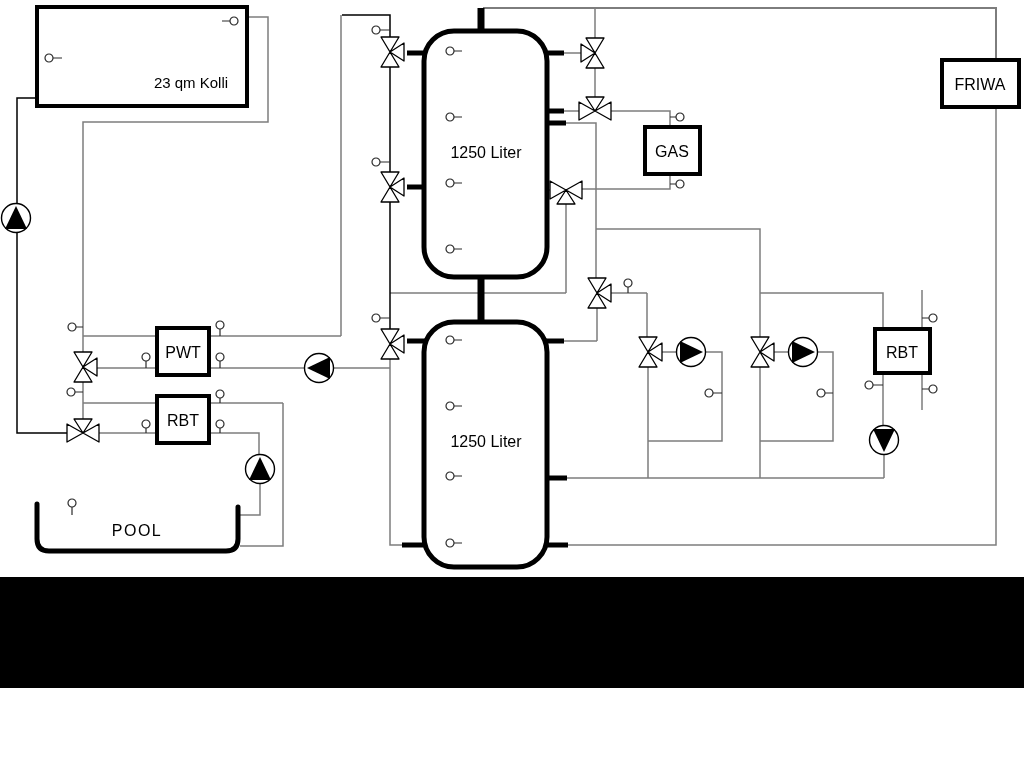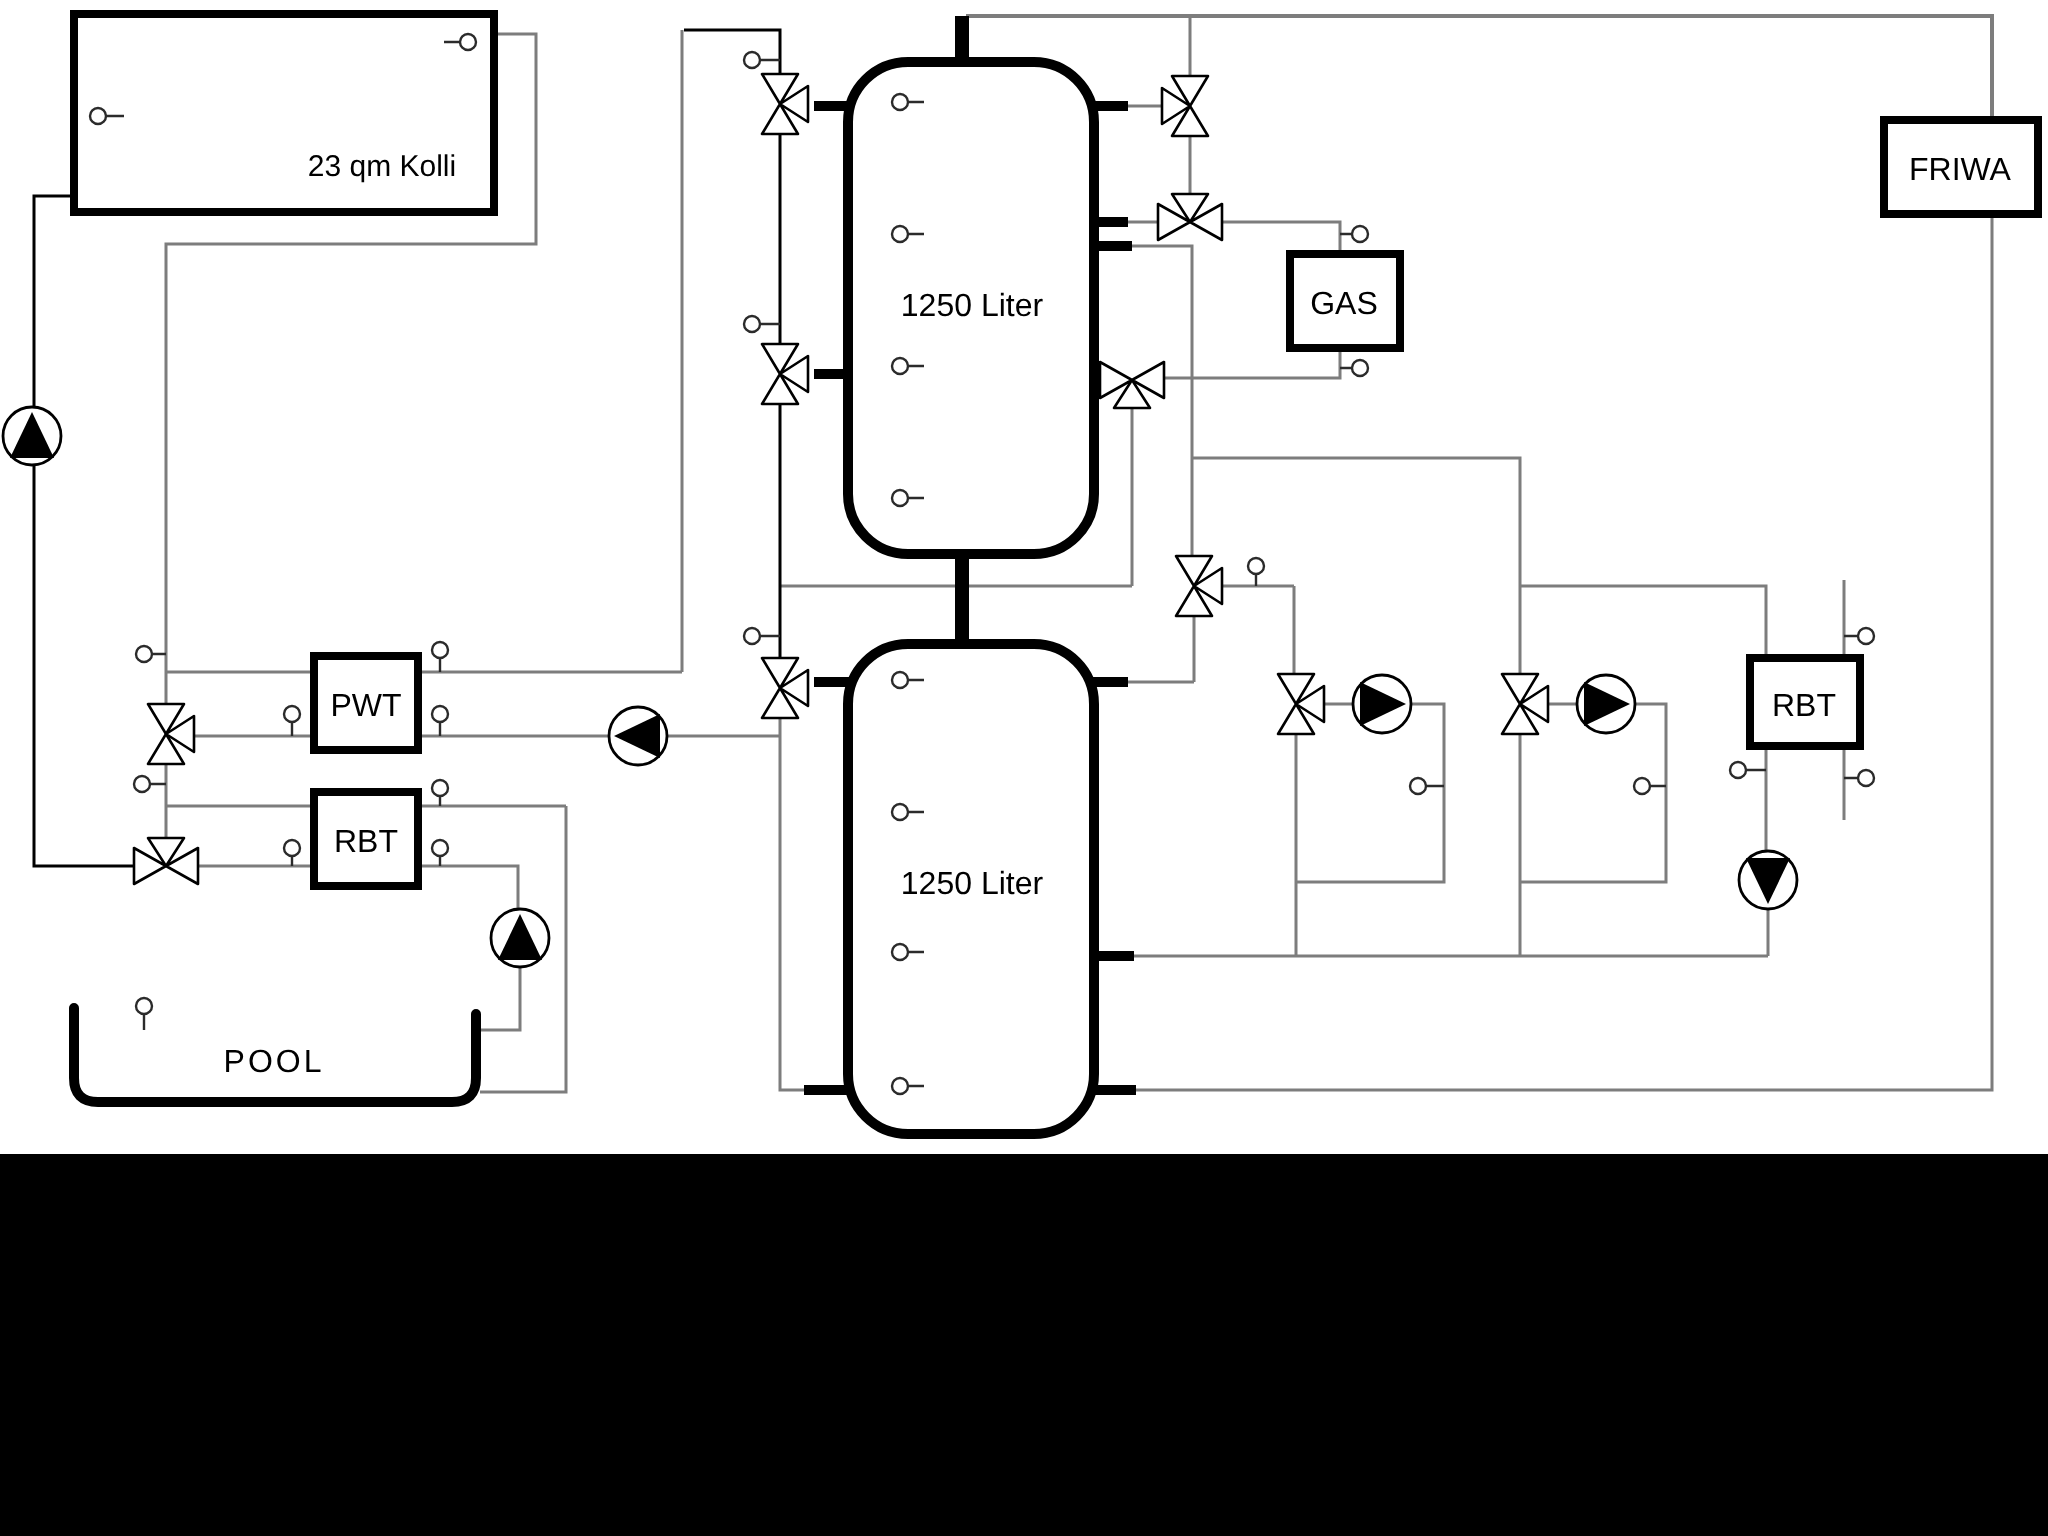--- a/index.html
+++ b/index.html
@@ -1,16 +1,16 @@
 <!DOCTYPE html>
 <html><head>
 <meta charset="utf-8">
 <style>
   html,body{margin:0;padding:0;background:#fff;}
-  .stage{position:relative;width:1024px;height:768px;background:#fff;overflow:hidden;
+  .stage{position:relative;width:1024px;height:688px;background:#fff;overflow:hidden;
          font-family:"Liberation Sans",sans-serif;}
   svg{display:block}
   text{font-family:"Liberation Sans","DejaVu Sans",sans-serif;fill:#000;}
   .lbl{font-size:16px;}
   .lbl-s{font-size:15px;}
 </style>
 </head>
 <body>
 
 <div class="stage">

